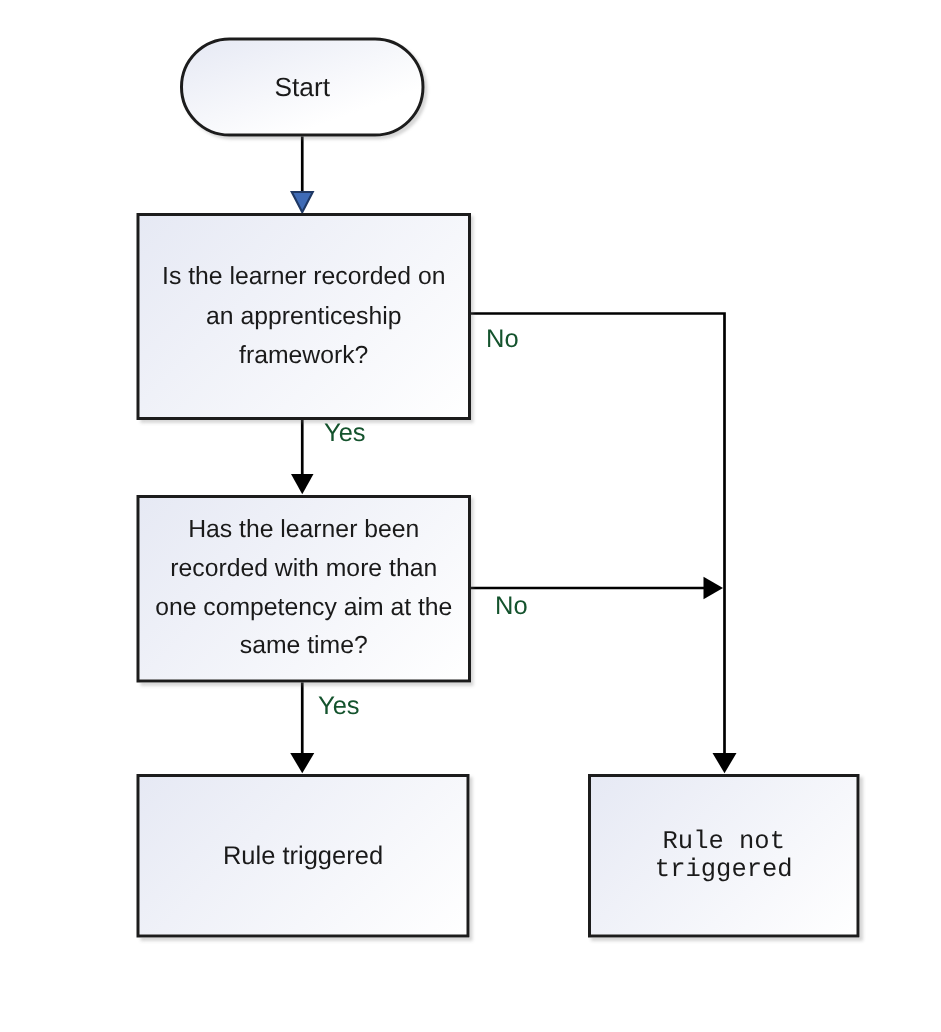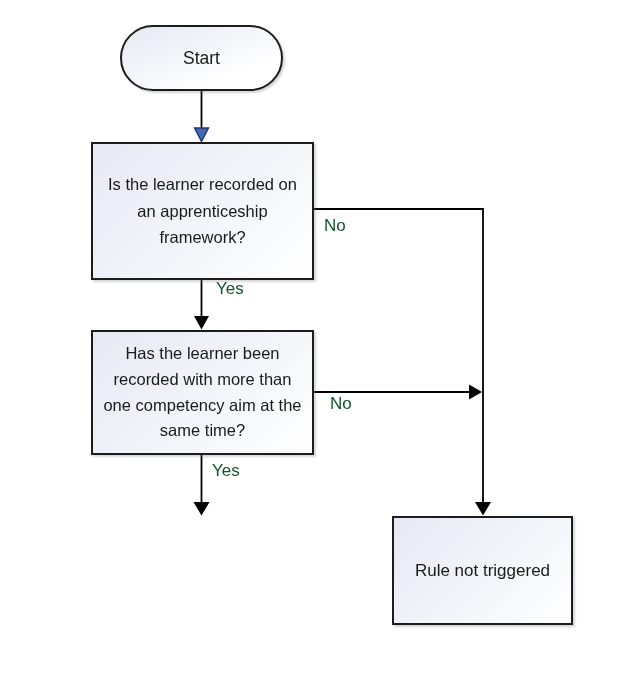--- a/index.html
+++ b/index.html
@@ -23,21 +23,21 @@
   }
   .terminator{
     left:120px;top:25px;width:163px;height:66px;
     border-radius:33px;
     font-size:17.5px;
     background:linear-gradient(160deg,var(--fill-a,#e6e9f4) 0%,var(--fill-b,#ffffff) 75%);
   }
   .q1{left:91px;top:142px;width:223px;height:138px;font-size:16.5px;line-height:1.6;padding:4px 6px;}
   .q2{left:91px;top:330px;width:223px;height:125px;font-size:16.5px;line-height:1.55;padding:4px 6px;text-align:center;}
   .rule-yes{left:91px;top:516px;width:222px;height:109px;font-size:17px;}
-  .rule-no{left:392px;top:516px;width:181px;height:109px;font-size:17px;}
+  .rule-no{left:392px;top:516px;width:181px;height:109px;font-size:17px;font-family:Liberation Mono, monospace;}
   .edge-label{
     position:absolute;
     font-size:17px;
     color:#14532d;
     background:transparent;
     white-space:nowrap;
   }
   .lbl-yes1{left:216px;top:279px;}
   .lbl-no1{left:324px;top:216px;}
   .lbl-yes2{left:212px;top:461px;}
@@ -81,20 +81,23 @@
   </div>
 
   <div class="node q1">
     <span>Is the learner recorded on an apprenticeship framework?</span>
   </div>
 
   <div class="node q2">
     <span>Has the learner been recorded with more than one competency aim at the same time?</span>
   </div>
 
+  <div class="node rule-yes">
+    <span>Rule triggered</span>
+  </div>
 
   <div class="node rule-no">
     <span>Rule not triggered</span>
   </div>
 
   <span class="edge-label lbl-no1">No</span>
   <span class="edge-label lbl-yes1">Yes</span>
   <span class="edge-label lbl-no2">No</span>
   <span class="edge-label lbl-yes2">Yes</span>
 

